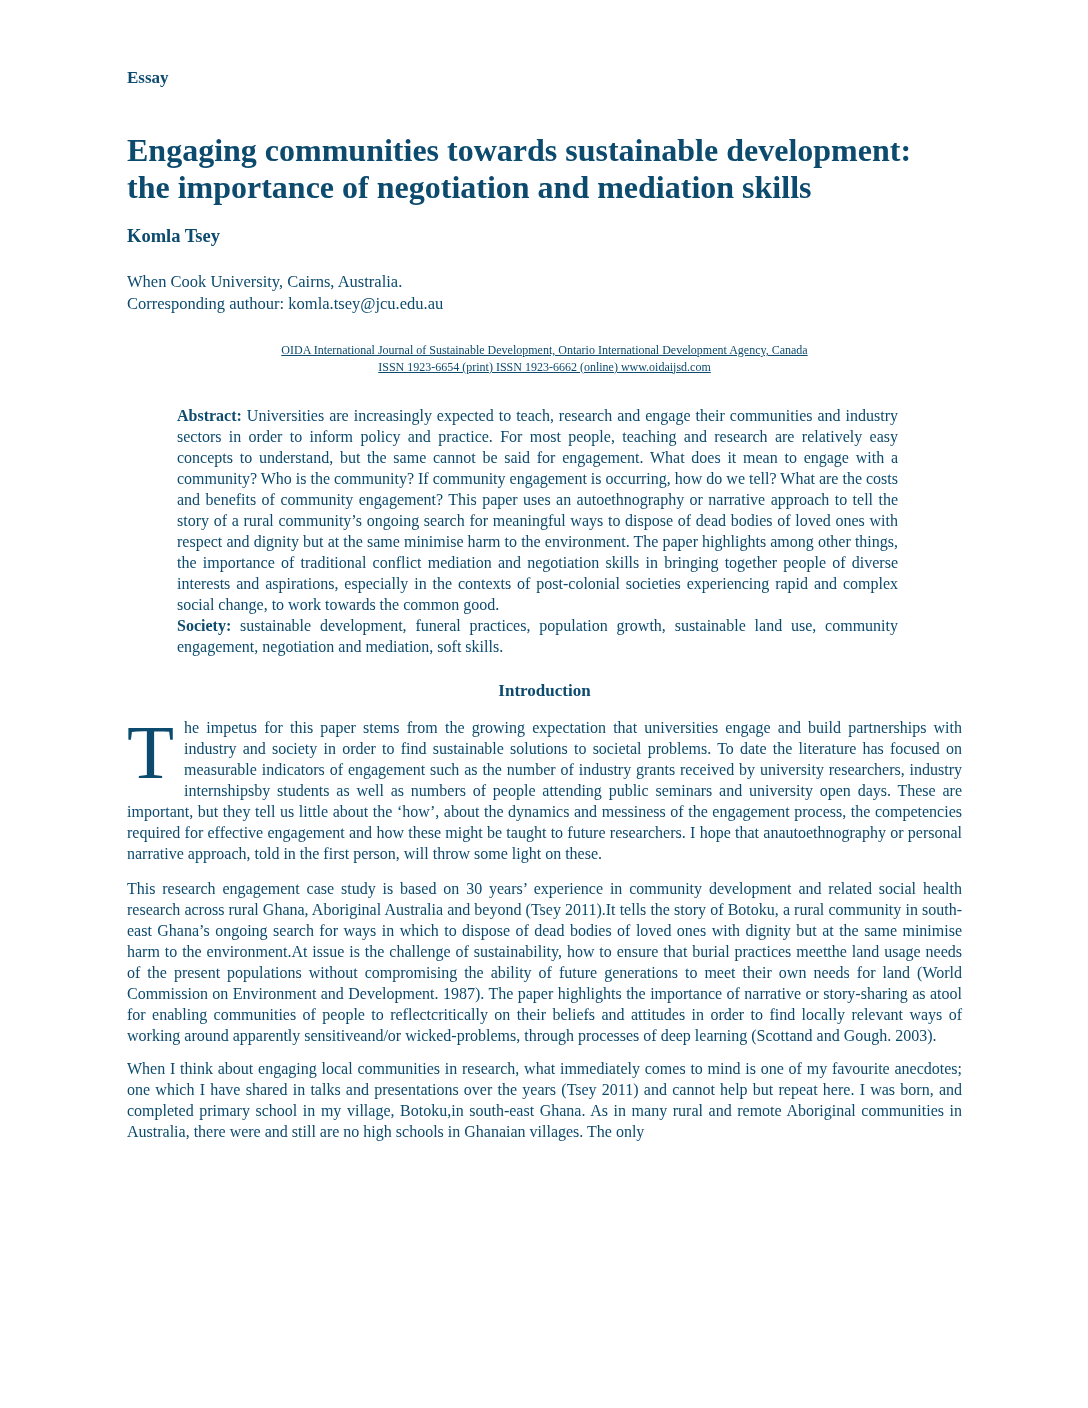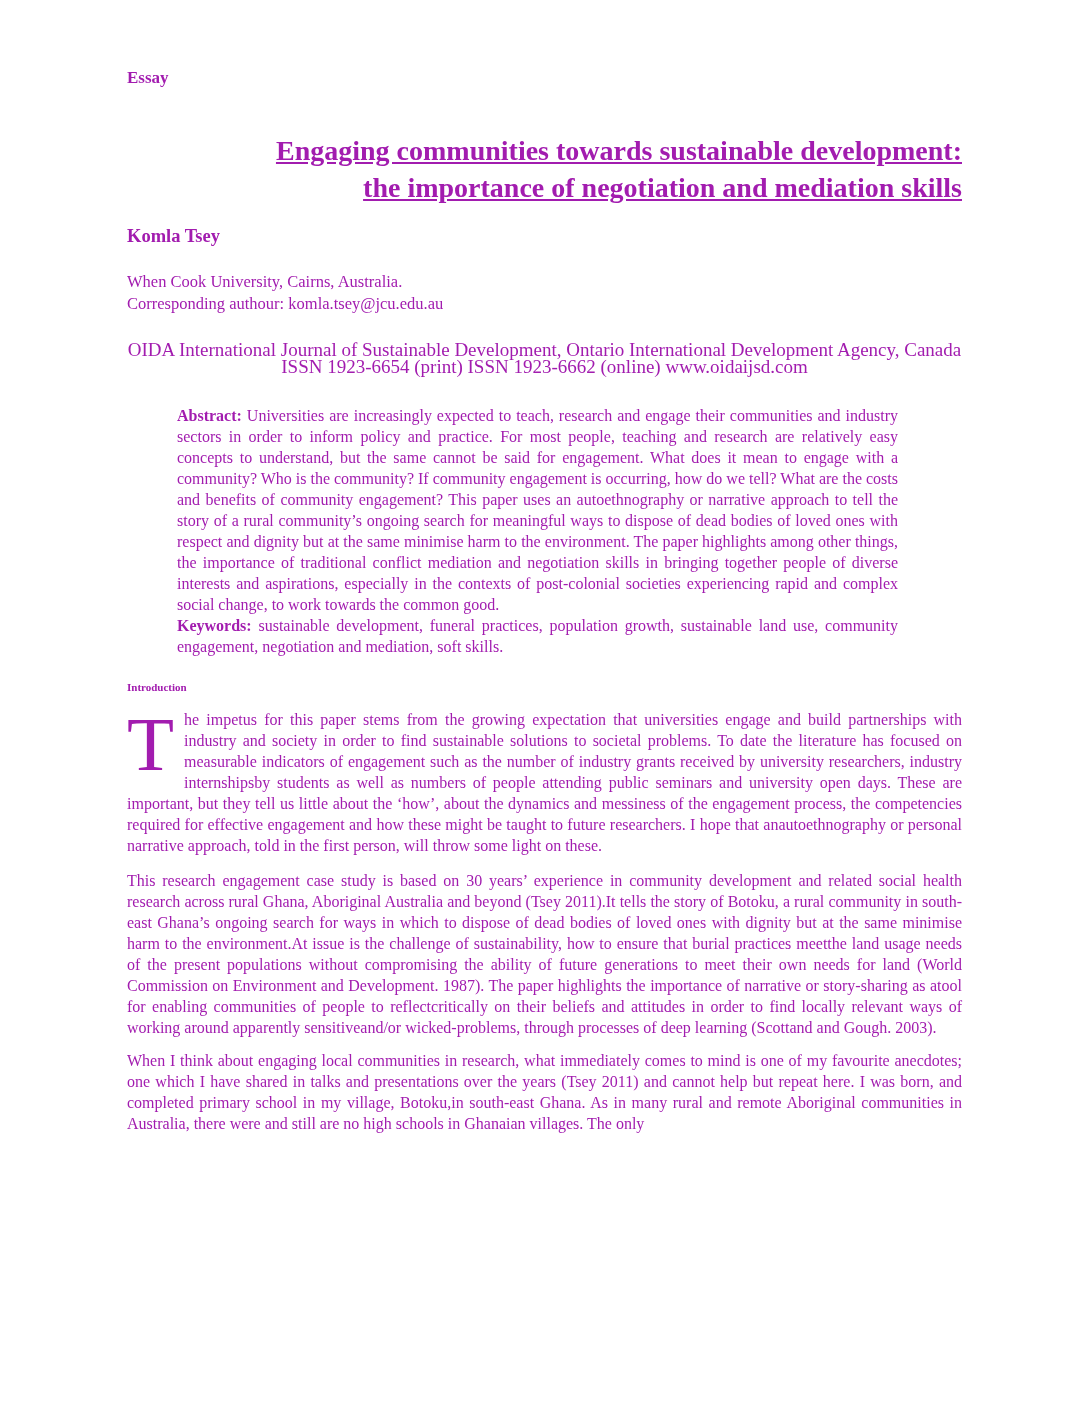--- a/index.html
+++ b/index.html
@@ -6,73 +6,73 @@
     margin: 0;
     padding: 0;
     background: #ffffff;
   }
   .page {
     position: relative;
     width: 1088px;
     height: 1408px;
     background: #ffffff;
     font-family: "Liberation Serif", "DejaVu Serif", serif;
-    color: #a21caf;
+    color: #0c4a6e;
     overflow: hidden;
     box-sizing: border-box;
     padding: 68px 126px 0 127px;
   }
   .essay-label {
     font-weight: bold;
     font-size: 17px;
     margin: 0 0 44px 0;
   }
   .paper-title {
-    text-align: right;
+    text-align: left;
     font-weight: bold;
-    font-size: 28px;
+    font-size: 32px;
     line-height: 37px;
     margin: 0 0 20px 0;
-    text-decoration: underline;
   }
   .author-block {
     text-align: left;
     font-size: 16.5px;
     line-height: 21.5px;
     margin: 0 0 28px 0;
   }
   .author-name {
     font-weight: bold;
     font-size: 18.5px;
     display: block;
     margin-bottom: 2px;
   }
   .journal-block {
     text-align: center;
-    font-size: 19px;
+    font-size: 12px;
     line-height: 16.5px;
     margin: 0 0 30px 0;
+    text-decoration: underline;
   }
   .abstract-block {
     margin: 0 64px 0 50px;
     text-align: justify;
     font-size: 16px;
     line-height: 20.6px;
     font-family: Liberation Serif, serif;
   }
   .abstract-keywords {
     margin-top: 21px;
   }
   .inline-label {
     font-weight: bold;
   }
   .section-heading-center {
-    text-align: left;
+    text-align: center;
     font-weight: bold;
-    font-size: 11px;
+    font-size: 17px;
     margin: 24px 0 16px 0;
   }
   .body-para {
     text-align: justify;
     font-size: 16px;
     line-height: 21px;
     margin: 0 0 12px 0;
   }
   .dropcap {
     float: left;
@@ -106,21 +106,21 @@
     <span>Corresponding authour:  komla.tsey@jcu.edu.au</span>
   </div>
 
   <div class="journal-block">
     <span>OIDA International Journal of Sustainable Development, Ontario International Development Agency, Canada</span><br>
     <span>ISSN 1923-6654 (print) ISSN 1923-6662 (online) www.oidaijsd.com</span><br>
   </div>
 
   <div class="abstract-block">
     <p class="body-para" style="margin:0;"><span class="inline-label">Abstract:</span><span> Universities are increasingly expected to teach, research and engage their communities and industry sectors in order to inform policy and practice. For most people, teaching and research are relatively easy concepts to understand, but the same cannot be said for engagement.  What does it mean to engage with a community?  Who is the community?  If community engagement is occurring, how do we tell? What are the costs and benefits of community engagement? This paper uses an autoethnography or narrative approach to tell the story of a rural community’s ongoing search for meaningful ways to dispose of dead bodies of loved ones with respect and dignity but at the same minimise harm to the environment.  The paper highlights among other things, the importance of traditional conflict mediation and negotiation skills in bringing together people of diverse interests and aspirations, especially in the contexts of post-colonial societies experiencing rapid and complex social change, to work towards the common good.</span></p>
-    <p class="body-para abstract-keywords" style="margin-bottom:0;"><span class="inline-label">Keywords:</span><span> sustainable development, funeral practices, population growth, sustainable land use, community engagement, negotiation and mediation, soft skills.</span></p>
+    <p class="body-para abstract-keywords" style="margin-bottom:0;"><span class="inline-label">Society:</span><span> sustainable development, funeral practices, population growth, sustainable land use, community engagement, negotiation and mediation, soft skills.</span></p>
   </div>
 
   <h2 class="section-heading-center">Introduction</h2>
 
   <p class="body-para"><span class="dropcap">T</span><span>he impetus for this paper stems from the growing expectation that universities engage and build partnerships with industry and society in order to find sustainable solutions to societal problems. To date the literature has focused on measurable indicators of engagement such as the number of industry grants received by university researchers, industry internshipsby students as well as numbers of people attending public seminars and university open days. These are important, but they tell us little about the ‘how’, about the dynamics and messiness of the engagement process, the competencies required for effective engagement and how these might be taught to future researchers. I hope that anautoethnography or personal narrative approach, told in the first person, will throw some light on these.</span></p>
 
   <p class="body-para" style="clear:left; margin-top:14px;">This research engagement case study is based on 30 years’ experience in community development and related social health research across rural Ghana, Aboriginal Australia and beyond (Tsey 2011).It tells the story of Botoku, a rural community in south-east Ghana’s ongoing search for ways in which to dispose of dead bodies of loved ones with dignity but at the same minimise harm to the environment.At issue is the challenge of sustainability, how to ensure that burial practices meetthe land usage needs of the present populations without compromising the ability of future generations to meet their own needs for land (World Commission on Environment and Development. 1987). The paper highlights the importance of narrative or story-sharing as atool for enabling communities of people to reflectcritically on their beliefs and attitudes in order to find locally relevant ways of working around apparently sensitiveand/or wicked-problems, through processes of deep learning (Scottand and Gough. 2003).</p>
 
 
   <p class="body-para">When I think about engaging local communities in research, what immediately comes to mind is one of my favourite anecdotes; one which I have shared in talks and presentations over the years (Tsey 2011) and  cannot help but repeat here.  I was born, and completed primary school in my village, Botoku,in south-east Ghana. As in many rural and remote Aboriginal communities in Australia, there were and still are no high schools in Ghanaian villages.  The only</p>

